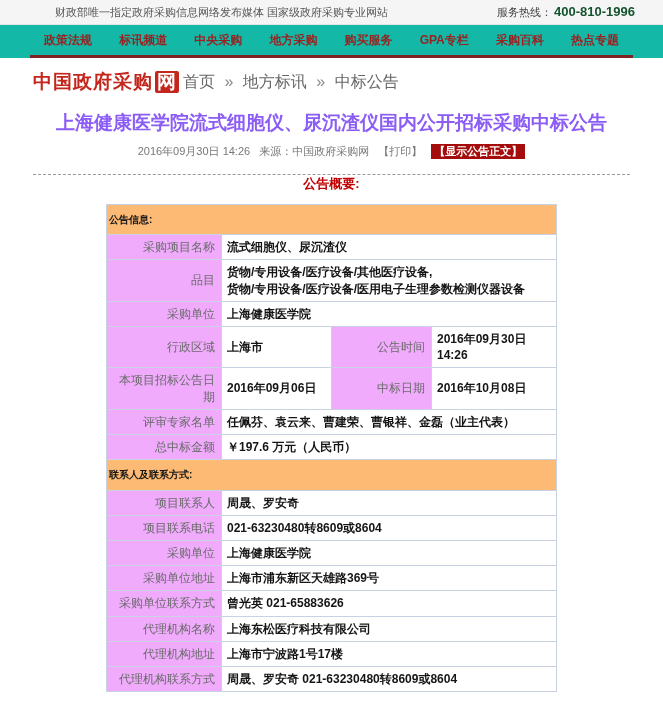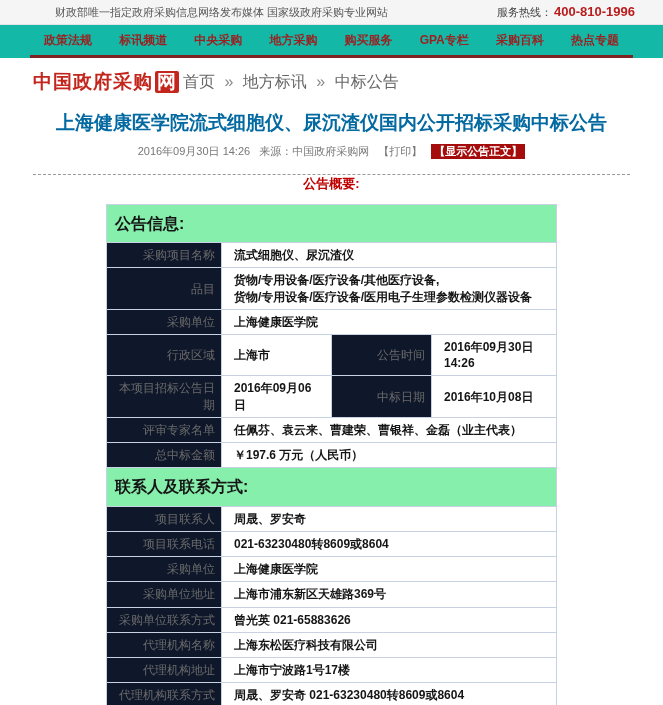--- a/index.html
+++ b/index.html
@@ -9,49 +9,49 @@
     font-family:"Liberation Sans","DejaVu Sans",sans-serif;
     color:#333; overflow:hidden;
   }
   
   .topbar {
     height:25px; background:#f5f5f5; border-bottom:1px solid #e3e3e3;
     display:flex; justify-content:space-between; align-items:center;
     padding:0 28px 0 55px; font-size:11px; color:#555;
   }
   .topbar .hotline { color:#444; }
-  .topbar .hotline .num { font-weight:bold; color:#b91c1c; font-size:13px; margin-left:2px; }
+  .topbar .hotline .num { font-weight:bold; color:#14532d; font-size:13px; margin-left:2px; }
   
   .navwrap { padding:0 30px; background:#14b8a6; }
   .nav {
     display:flex; justify-content:space-between; align-items:center;
     padding:7px 14px 6px; border-bottom:3px solid #7d2423;
   }
   .nav a { color:#9c1f1f; font-weight:bold; font-size:12px; text-decoration:none; white-space:nowrap; }
   
   .logorow { display:flex; align-items:center; padding:11px 15px 4px 33px; }
   .logo { font-size:19px; font-weight:bold; color:#c3261c; letter-spacing:1px; white-space:nowrap; }
   .logo .boxed { background:#c3261c; color:#fff; padding:0 2px 1px; border-radius:2px; margin-left:2px; }
   .breadcrumb { margin-left:4px; font-size:16px; color:#666; }
   .breadcrumb a { color:#666; text-decoration:none; }
   .breadcrumb .sep { margin:0 5px; color:#888; }
   
-  .title { text-align:center; font-size:19px; font-weight:bold; color:#0369a1; margin:12px 26px 8px; line-height:1.3; }
+  .title { text-align:center; font-size:19px; font-weight:bold; color:#8b5cf6; margin:12px 26px 8px; line-height:1.3; }
   .meta { text-align:center; font-size:11px; color:#777; margin-top:4px; }
   .meta .piece { margin:0 3px; }
   .meta a.print { color:#777; text-decoration:none; }
   .badge { background:#a50d0d; color:#ffffff; font-weight:bold; padding:1px 3px 2px; font-size:11px; text-decoration:none; }
   .dashed { border-top:1px dashed #999; margin:15px 33px 0; height:0; }
   .summary-head { text-align:center; color:#c00000; font-weight:bold; font-size:13px; margin:0 0 11px; }
   
   table.info { width:450px; margin:0 auto; border-collapse:collapse; font-size:12px; table-layout:fixed; }
   table.info td { border:1px solid #c9d2e2; vertical-align:middle; line-height:1.35; }
-  td.lbl { background:#0f172a; color:#6a6a6a; text-align:right; padding:4px 6px; }
-  td.val { font-weight:bold; color:#151515; padding:4px 12px; text-align:left; }
-  td.sec { font-weight:bold; color:#151515; padding:8px 8px; font-size:16px; background:#86efac; }
+  td.lbl { background:#f0abfc; color:#6a6a6a; text-align:right; padding:4px 6px; }
+  td.val { font-weight:bold; color:#151515; padding:4px 5px; text-align:left; }
+  td.sec { font-weight:bold; color:#151515; padding:8px 2px; font-size:10px; background:#fdba74; }
 </style>
 </head>
 <body>
 
 <div class="topbar">
   <span>财政部唯一指定政府采购信息网络发布媒体 国家级政府采购专业网站</span>
   <span class="hotline"><span>服务热线：</span><span class="num">400-810-1996</span></span>
 </div>
 
 <div class="navwrap">

